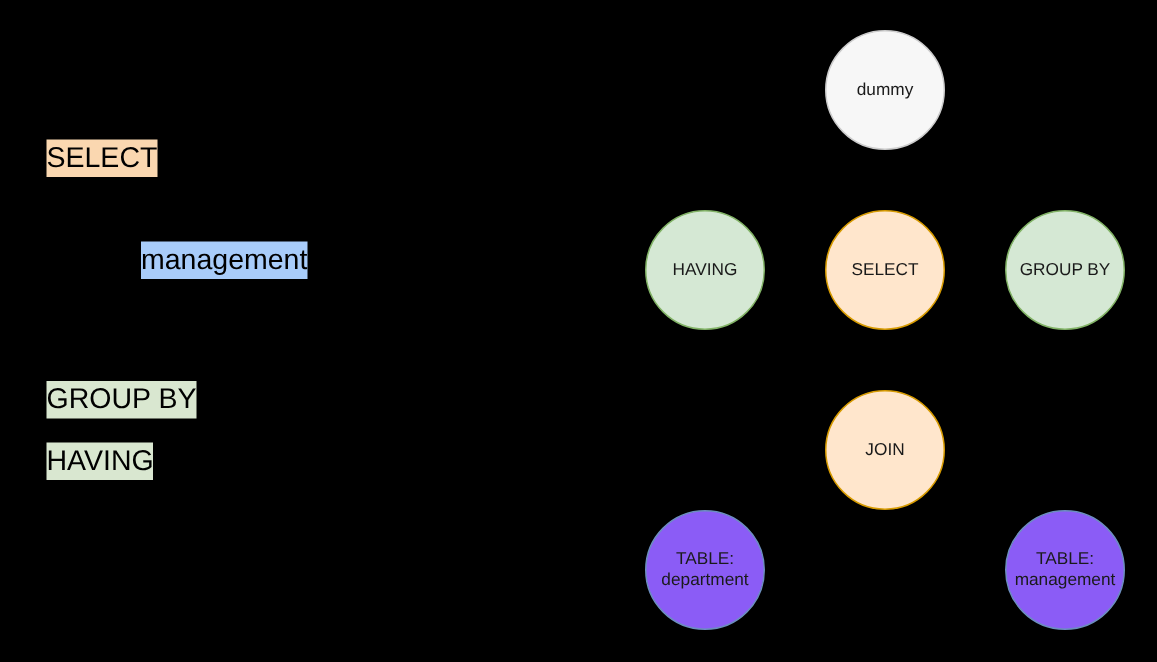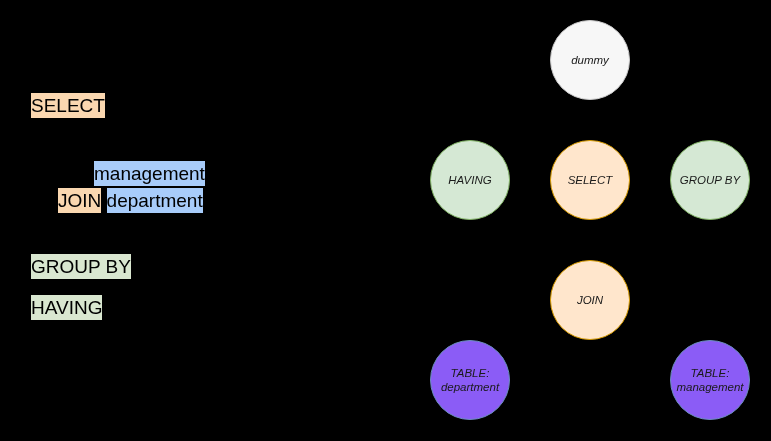--- a/index.html
+++ b/index.html
@@ -44,21 +44,20 @@
   .tok-blue   { background: #a8ccfa; }
   .tok-green  { background: #d9e7d0; }
 
   
   .graph {
     position: absolute;
     left: 0;
     top: 0;
     width: 771px;
     height: 441px;
-    font-style: italic;
   }
   .node {
     position: absolute;
     border-radius: 50%;
     box-sizing: border-box;
     display: flex;
     align-items: center;
     justify-content: center;
     text-align: center;
     font-size: 11.5px;
@@ -80,21 +79,20 @@
   .node-white  { background: #f7f7f7; border: 1px solid #cccccc; }
 </style>
 </head>
 <body>
 
 <div id="canvas">
 
   <div class="sql-panel" id="sql-panel">
       <div class="sql-line" style="left: 31px; top: 93px;"><span class="tok tok-orange">SELECT</span></div>
       <div class="sql-line" style="left: 94px; top: 161px;"><span class="tok tok-blue">management</span></div>
-      <div class="sql-line" style="left: 58px; top: 188px;"><span class="tok tok-orange">JOIN</span><span class="tok ">&nbsp;</span><span class="tok tok-blue">department</span></div>
       <div class="sql-line" style="left: 31px; top: 254px;"><span class="tok tok-green">GROUP BY</span></div>
       <div class="sql-line" style="left: 31px; top: 295px;"><span class="tok tok-green">HAVING</span></div>
     </div>
 
   <div class="graph" id="graph">
       <div class="node node-white" style="left: 550px; top: 20px; width: 80px; height: 80px;">
         <div>
           <span class="node-label">dummy</span>
         </div>
       </div>

